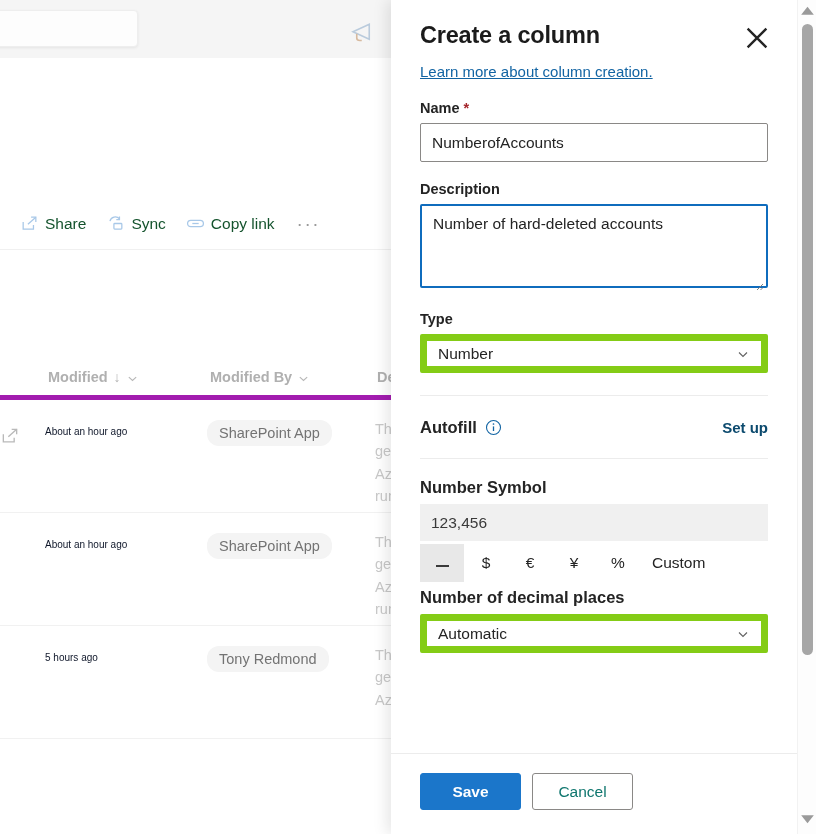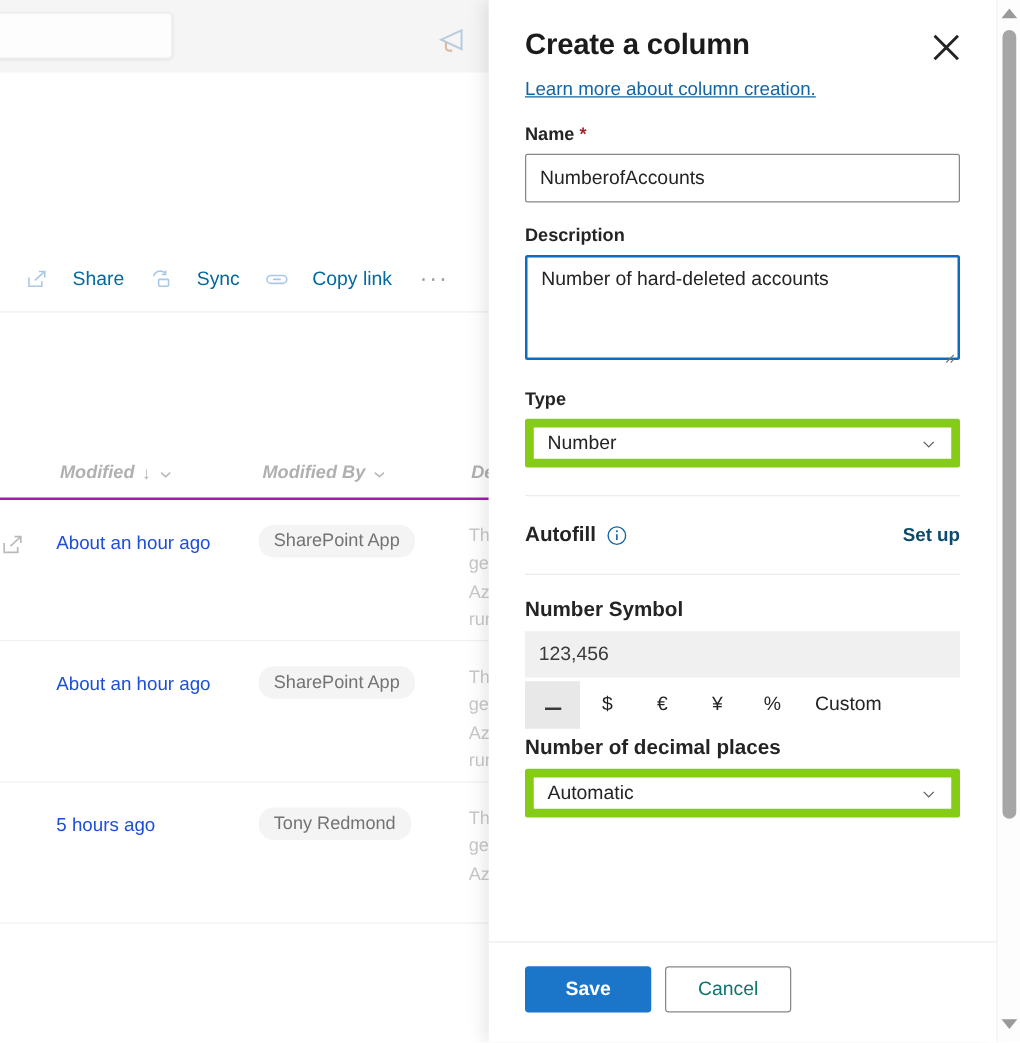--- a/index.html
+++ b/index.html
@@ -24,50 +24,50 @@
     box-shadow: 0 1px 3px rgba(0,0,0,0.07);
   }
   .megaphone { position: absolute; left: 348px; top: 18px; width: 30px; height: 24px; opacity: .55; }
 
   .bg-commandbar {
     position: absolute; left: 0; top: 198px; width: 391px; height: 52px;
     display: flex; align-items: center; gap: 4px; padding-left: 12px;
     border-bottom: 1px solid #f0f0f0;
   }
   .cmd-item {
-    display: flex; align-items: center; gap: 19px;
+    display: flex; align-items: center; gap: 6px;
     padding: 6px 8px; border-radius: 3px;
-    font-size: 15.5px; color: #0369a1; white-space: nowrap;
+    font-size: 15.5px; color: #14532d; white-space: nowrap;
   }
   .cmd-ico { width: 19px; height: 19px; color: #a8c8e8; flex: none; }
   .cmd-dots { padding: 6px 10px; color: #9a9a9a; font-size: 19px; letter-spacing: 1.5px; line-height: 10px; }
 
   .bg-headerrow {
     position: absolute; left: 0; top: 358px; width: 391px; height: 42px;
-    display: flex; align-items: center; border-bottom: 2px solid #a21caf; font-style: italic;
+    display: flex; align-items: center; border-bottom: 5px solid #a21caf;
   }
   .col-h {
     display: flex; align-items: center; gap: 6px;
     font-size: 14.5px; color: #b0b0b0; font-weight: 600;
     position: absolute;
   }
   .h-mod { left: 48px; } .h-modby { left: 210px; } .h-desc { left: 377px; }
   .sortarrow { font-size: 14px; color: #b5b5b5; }
   .chev-s { width: 11px; height: 11px; color: #b8b8b8; }
 
   .bg-row {
     position: absolute; left: 0; width: 391px;
     border-bottom: 1px solid #f1f1f1;
   }
   .r1 { top: 400px; height: 113px; }
   .r2 { top: 513px; height: 113px; }
   .r3 { top: 626px; height: 113px; }
   .cell-mod {
     position: absolute; left: 45px; top: 26px;
-    font-size: 15px; color: #1d4ed8; white-space: nowrap;
+    font-size: 10px; color: #0f172a; white-space: nowrap;
   }
   .cell-by {
     position: absolute; left: 207px; top: 20px;
     font-size: 14.5px; color: #737373;
     background: #f4f4f4; border-radius: 12px; padding: 5px 12px; white-space: nowrap;
   }
   .cell-desc {
     position: absolute; left: 375px; top: 18px; width: 40px;
     font-size: 14.5px; color: #c8c8c8; line-height: 1.55; overflow: hidden;
   }

